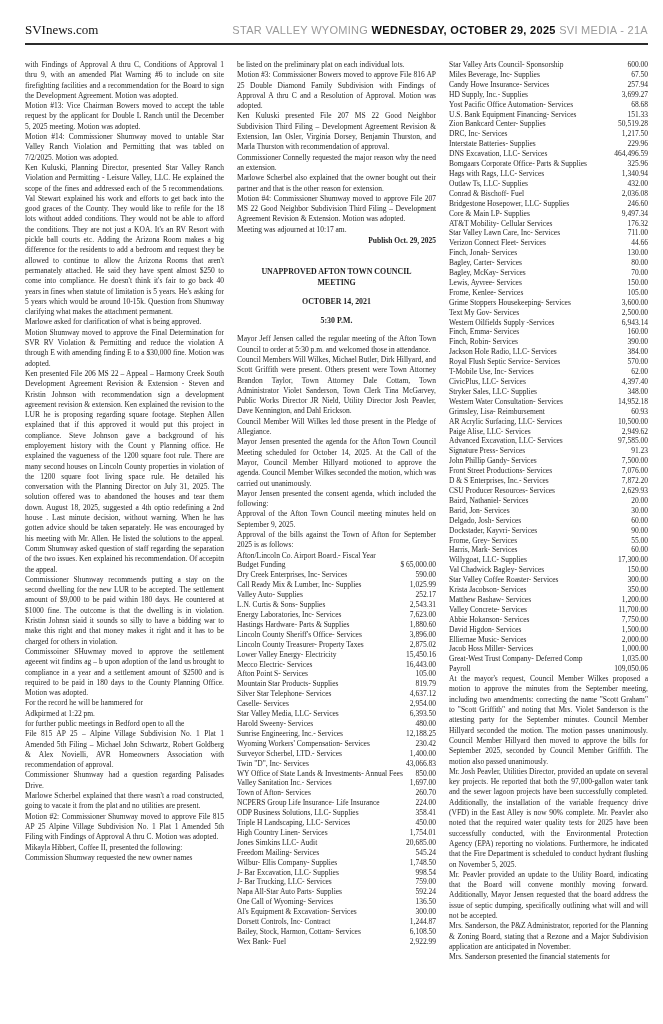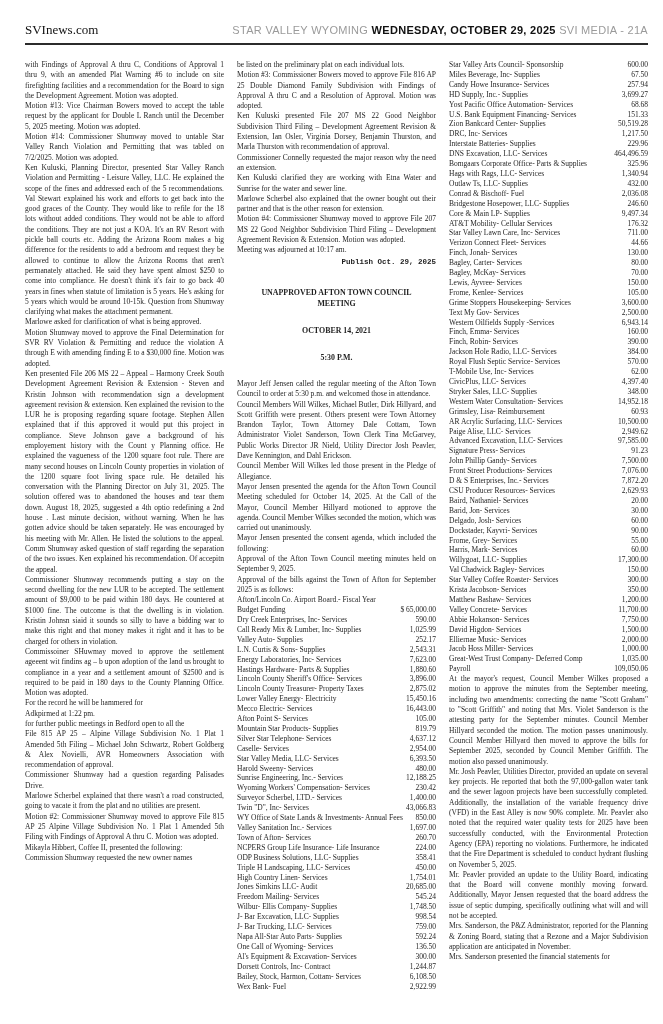--- a/index.html
+++ b/index.html
@@ -21,23 +21,23 @@
   .mast-right .date{color:#111;font-weight:bold;}
   .cols{
     position:absolute;left:25px;top:60px;width:623px;
     display:flex;gap:13px;
   }
   .col{flex:0 0 199px;width:199px;font-size:7.5px;line-height:10.3px;}
   .para{margin:0;text-align:justify;}
   .bill{display:flex;align-items:flex-end;line-height:9.9px;}
   .bill .name{text-align:left;flex:1 1 auto;}
   .bill .amt{margin-left:auto;padding-left:4px;white-space:nowrap;}
-  .publish{font-weight:bold;text-align:right;margin:1px 0 20px 0;line-height:10.3px;font-family:Liberation Mono, monospace;}
+  .publish{font-weight:bold;text-align:right;margin:1px 0 20px 0;line-height:10.3px;}
   .heading{font-weight:bold;text-align:center;font-size:7.9px;line-height:11px;margin:0 0 5px 0;}
-  .heading div{margin:16px;}
+  .heading div{margin:8px;}
 </style>
 </head>
 <body>
 
 <div class="page">
 
   <div class="masthead">
     <span class="site">SVInews.com</span>
     <span class="mast-right"><span>STAR VALLEY WYOMING</span> <span class="date">WEDNESDAY, OCTOBER 29, 2025</span> <span>SVI MEDIA - 21A</span></span>
   </div>
@@ -91,21 +91,20 @@
       <div>
 
           <p class="para">be listed on the preliminary plat on each individual lots.</p>
 
           <p class="para">Motion #3: Commissioner Bowers moved to approve File 816 AP 25 Double Diamond Family Subdivision with Findings of Approval A thru C and a Resolution of Approval. Motion was adopted.</p>
 
           <p class="para">Ken Kuluski presented File 207 MS 22 Good Neighbor Subdivision Third Filing – Development Agreement Revision &amp; Extension, Ian Osler, Virginia Dorsey, Benjamin Thurston, and Marla Thurston with recommendation of approval.</p>
 
           <p class="para">Commissioner Connelly requested the major reason why the need an extension.</p>
 
-          <p class="para">Ken Kuluski clarified they are working with Etna Water and Sunrise for the water and sewer line.</p>
 
           <p class="para">Marlowe Scherbel also explained that the owner bought out their partner and that is the other reason for extension.</p>
 
           <p class="para">Motion #4: Commissioner Shumway moved to approve File 207 MS 22 Good Neighbor Subdivision Third Filing – Development Agreement Revision &amp; Extension. Motion was adopted.</p>
 
 
           <p class="para">Meeting was adjourned at 10:17 am.</p>
         </div>
       <div class="publish">Publish Oct. 29, 2025</div>
       <div class="heading">

